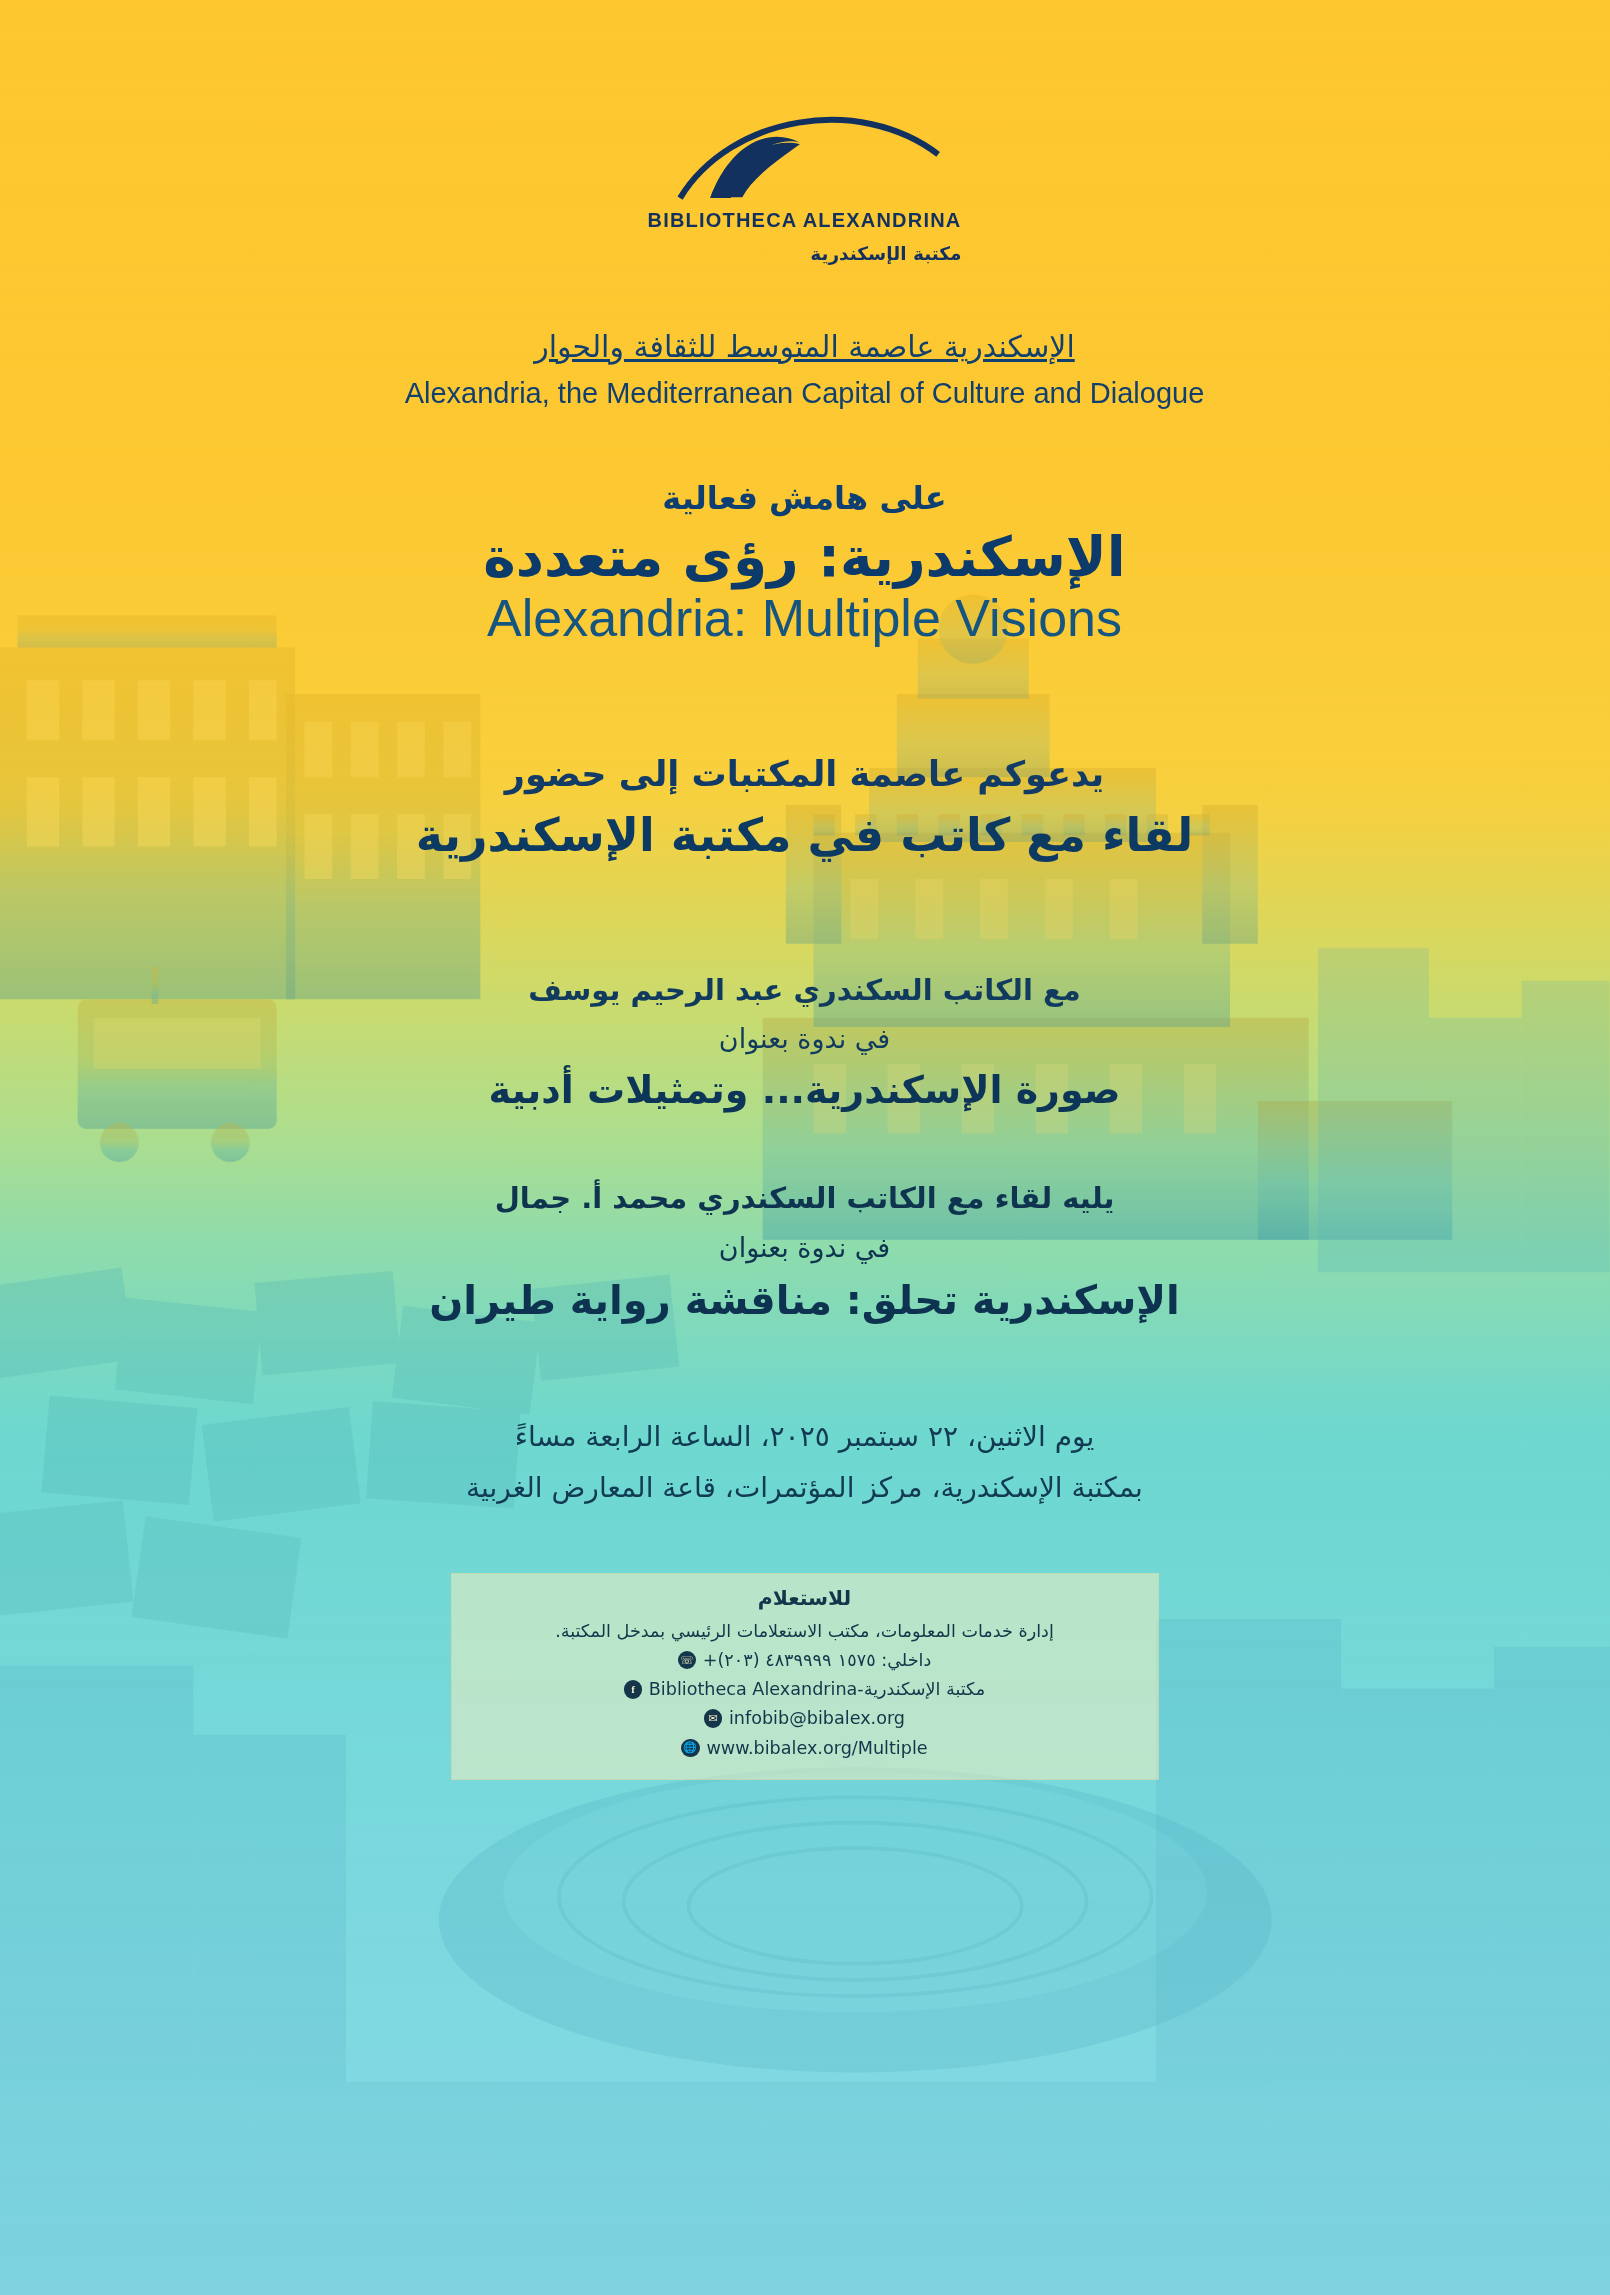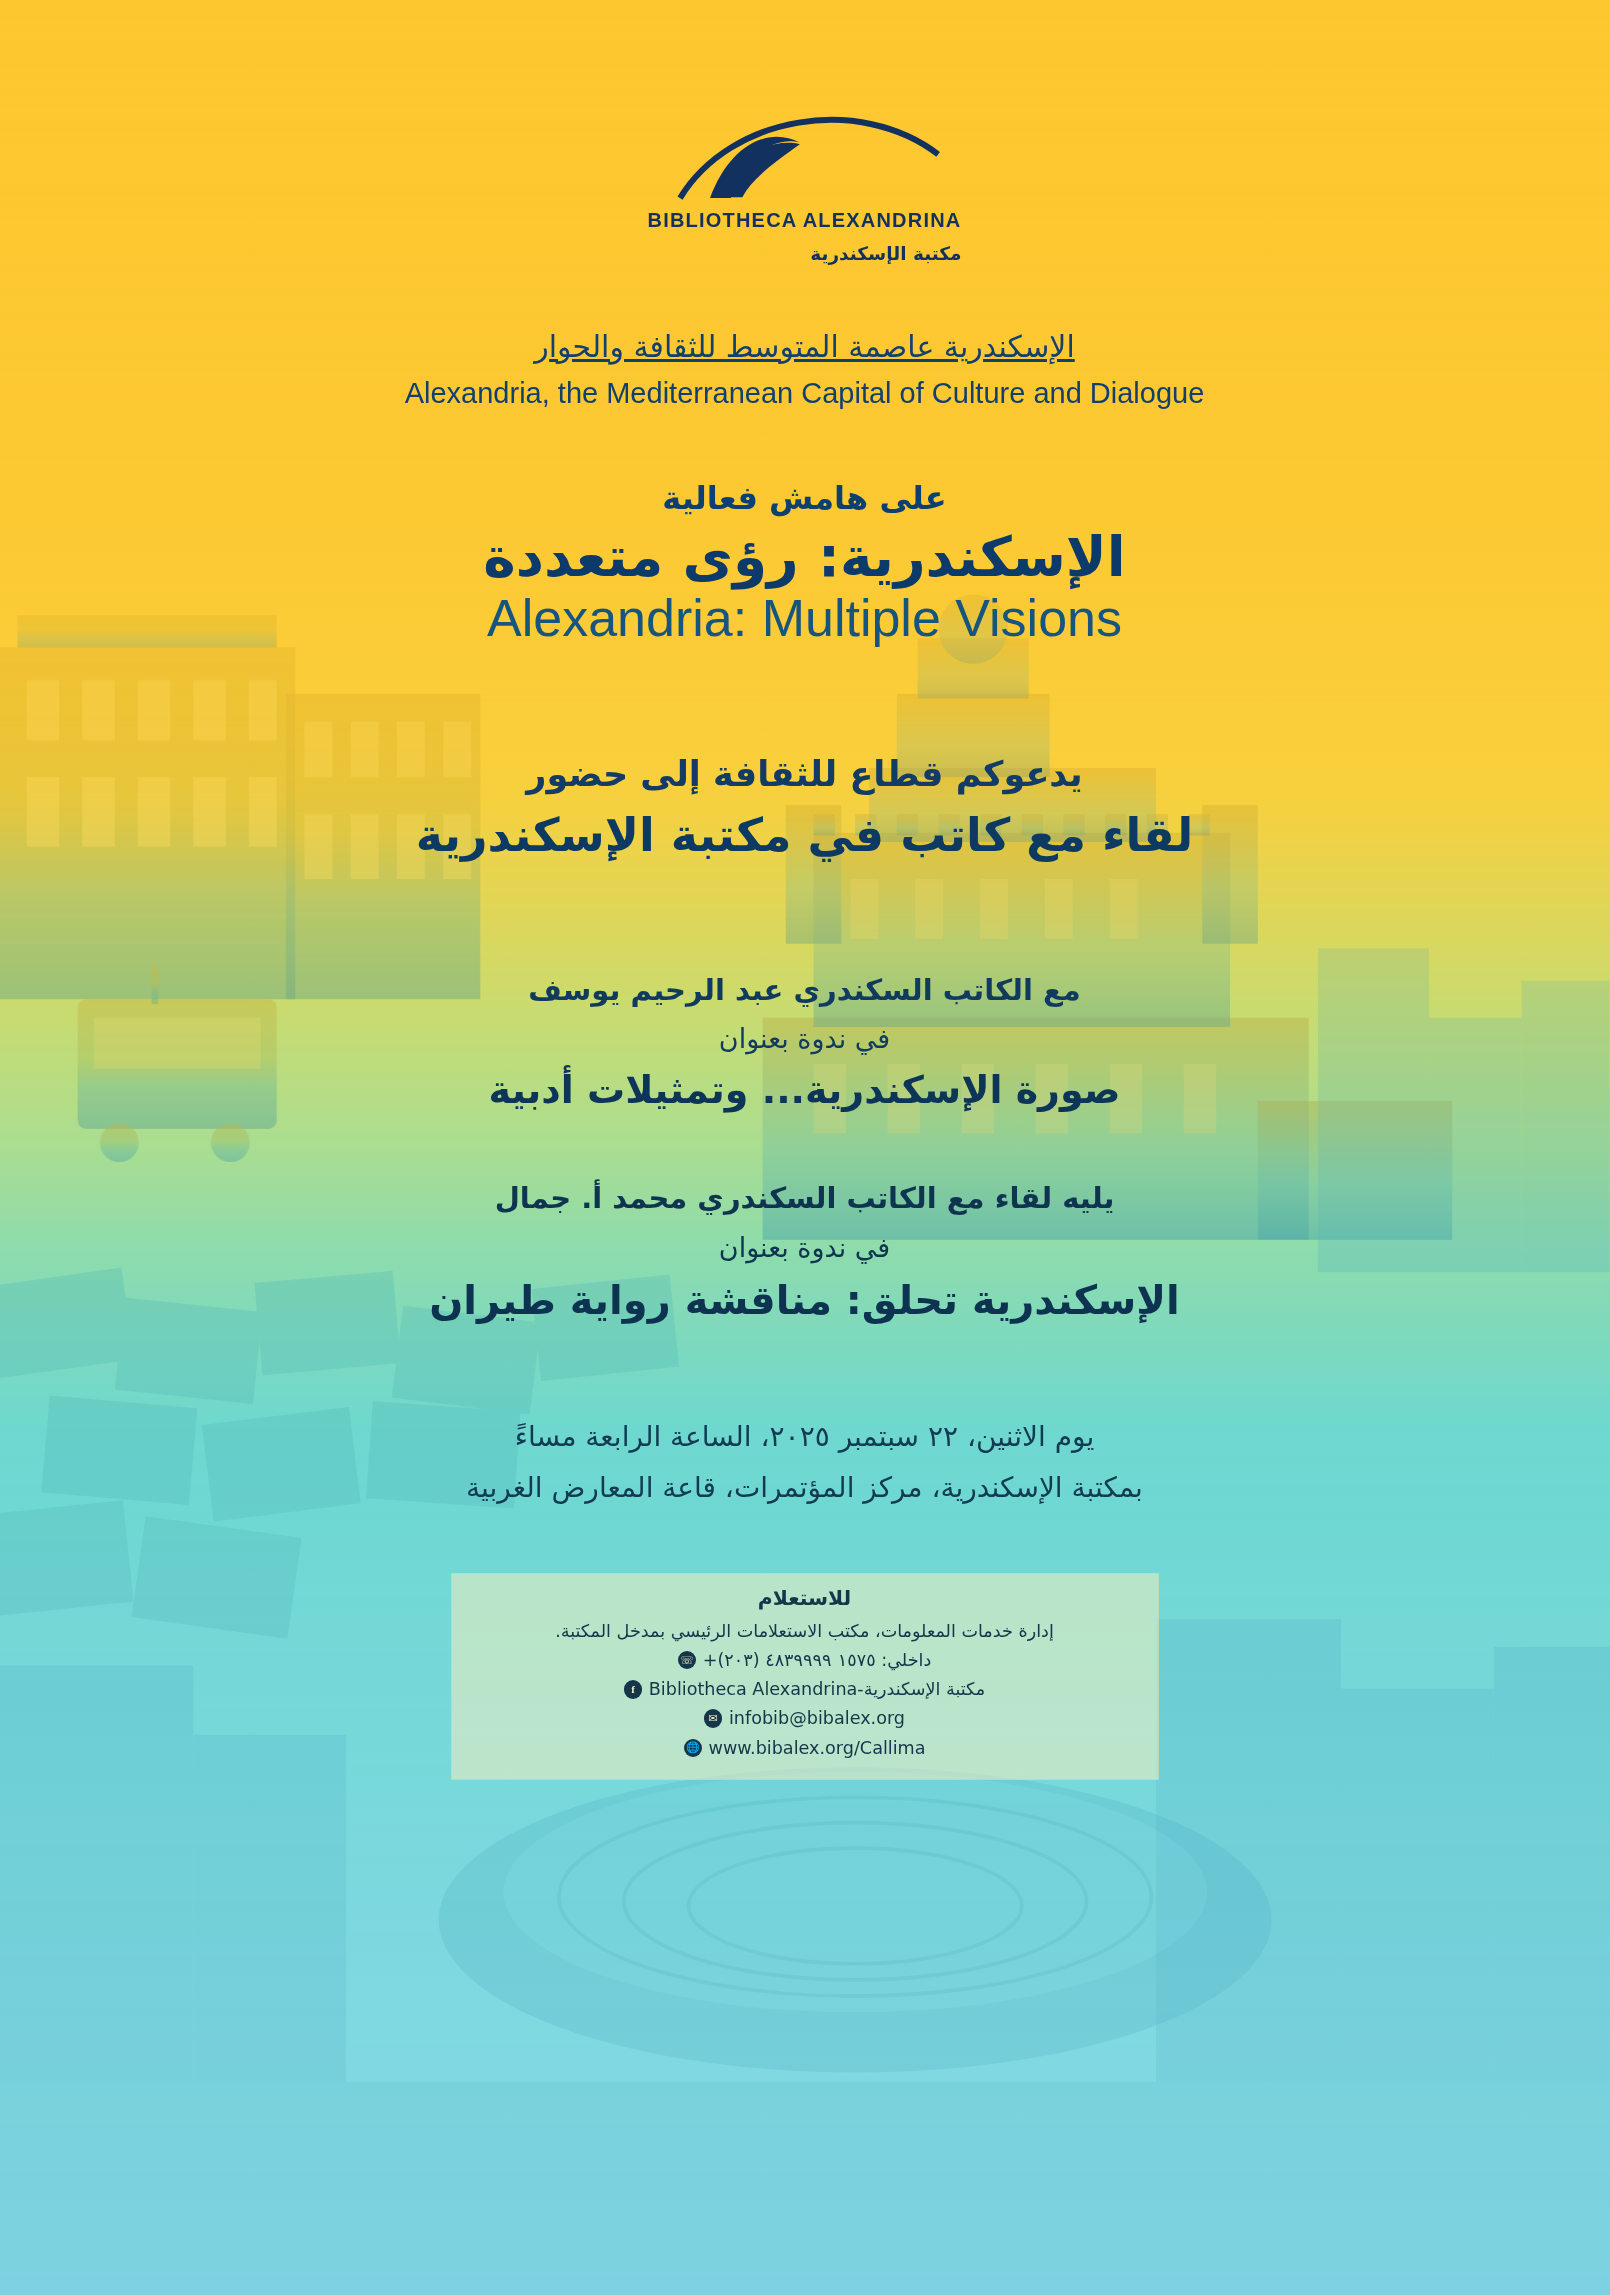--- a/index.html
+++ b/index.html
@@ -403,21 +403,21 @@
       <div class="logo-ar">مكتبة الإسكندرية</div>
     </div>
 
     <div class="tagline-ar">الإسكندرية عاصمة المتوسط للثقافة والحوار</div>
     <div class="tagline-en">Alexandria, the Mediterranean Capital of Culture and Dialogue</div>
 
     <div class="kicker">على هامش فعالية</div>
     <div class="event-ar">الإسكندرية: رؤى متعددة</div>
     <div class="event-en">Alexandria: Multiple Visions</div>
 
-    <div class="invite">يدعوكم قطاع للثقافة إلى حضور</div>
+    <div class="invite">يدعوكم عاصمة المكتبات إلى حضور</div>
     <div class="meeting-title">لقاء مع كاتب في مكتبة الإسكندرية</div>
 
     <div class="with-writer">
       <span>مع الكاتب السكندري</span>
       <b>عبد الرحيم يوسف</b>
     </div>
     <div class="seminar-label">في ندوة بعنوان</div>
     <div class="seminar-title">صورة الإسكندرية... وتمثيلات أدبية</div>
 
     <div class="second-writer">
@@ -442,20 +442,20 @@
       </div>
       <div class="info-line">
         <span class="txt">مكتبة الإسكندرية-Bibliotheca Alexandrina</span>
         <span class="ic fb">f</span>
       </div>
       <div class="info-line">
         <span class="txt ltr">infobib@bibalex.org</span>
         <span class="ic">✉</span>
       </div>
       <div class="info-line">
-        <span class="txt ltr">www.bibalex.org/Callima</span>
+        <span class="txt ltr">www.bibalex.org/Multiple</span>
         <span class="ic">🌐</span>
       </div>
     </div>
 
   </div>
 </div>
 
 
 </body></html>

